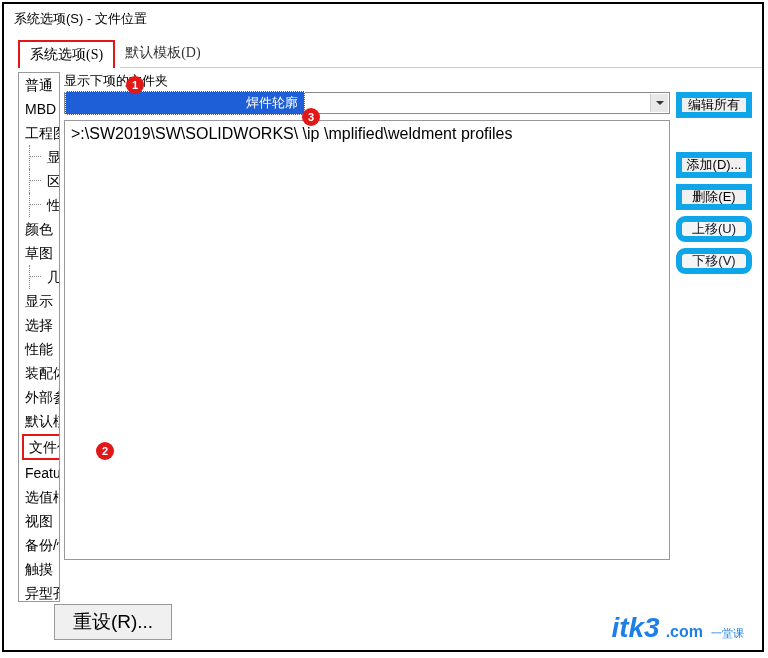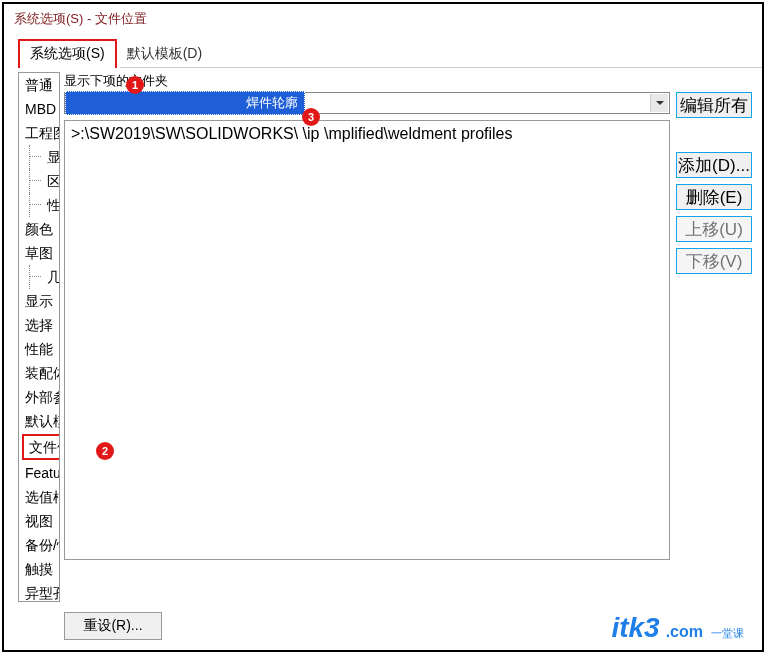--- a/index.html
+++ b/index.html
@@ -19,29 +19,29 @@
       border: 2px solid #000;
       width: 762px;
       height: 650px;
       margin: 2px;
       position: relative;
       background: #fff;
     }
     .title-bar {
       padding: 6px 10px;
       font-size: 13px;
-      color: #7f1d1d;
+      color: #000000;
     }
     .menu-bar {
       display: flex;
-      align-items: flex-end;
       margin-top: 6px;
       padding-left: 14px;
       height: 28px;
       position: relative;
+      font-family: Liberation Serif, serif;
     }
     .menu-bar::after {
       content: "";
       position: absolute;
       left: 116px;
       right: 0;
       bottom: 0;
       height: 1px;
       background: #ccc;
     }
@@ -202,49 +202,50 @@
     .button-column {
       width: 76px;
       display: flex;
       flex-direction: column;
       gap: 6px;
       padding-top: 20px;
     }
     .btn {
       height: 26px;
       background: #f0f0f0;
-      border: 1px solid #0ea5e9;
-      font-size: 17px;
+      border: 6px solid #0ea5e9;
+      font-size: 13px;
       cursor: pointer;
       display: flex;
       align-items: center;
       justify-content: center;
       color: #000;
     }
     .btn.wide {
       height: 26px;
     }
     .btn.disabled {
-      color: #737373;
+      color: #0f172a;
       background: #f5f5f5;
       cursor: default;
+      border-radius: 9px;
     }
     .bottom-bar {
       position: absolute;
       left: 14px;
       bottom: 10px;
       width: 190px;
       display: flex;
       justify-content: center;
     }
     .reset-btn {
       padding: 4px 18px;
       background: #f0f0f0;
       border: 1px solid #999;
-      font-size: 14px;
+      font-size: 19px;
       cursor: pointer;
     }
     .callout {
       position: absolute;
       width: 18px;
       height: 18px;
       background: #e21818;
       border-radius: 50%;
       color: #fff;
       font-size: 11px;

